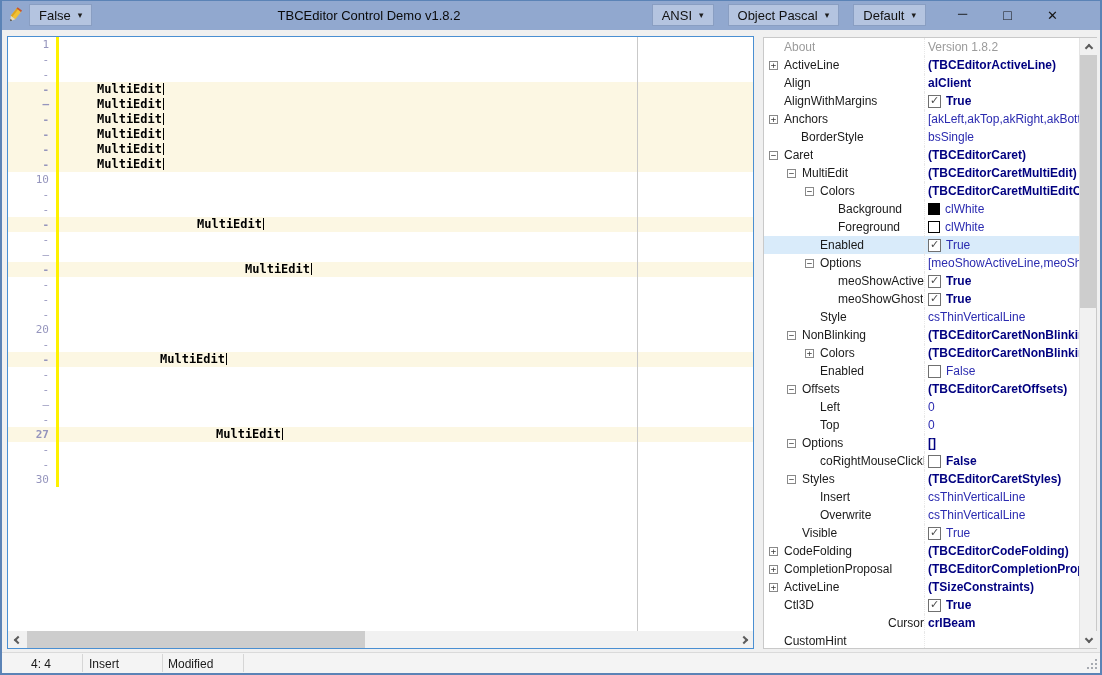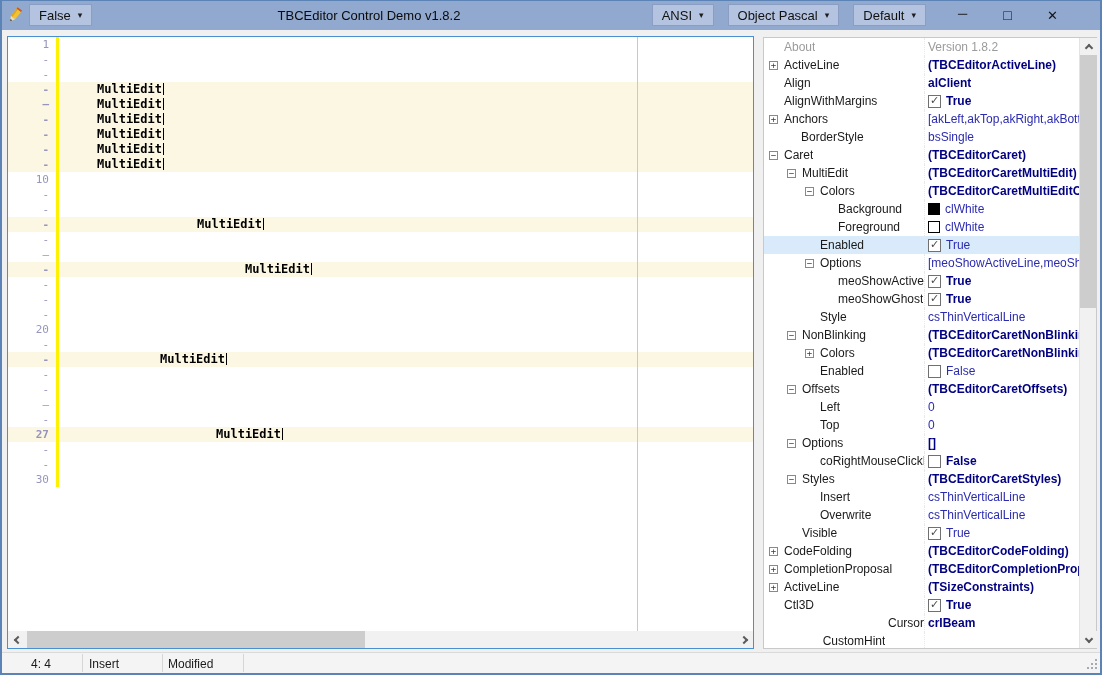--- a/index.html
+++ b/index.html
@@ -500,21 +500,21 @@
         <div class="irow">
           <div class="iname" style="padding-left: 5px; justify-content: flex-end;">
             <span class="espace"></span>
             <span class="ilabel">Cursor</span>
           </div>
           <div class="ival">
             <span class="vtext b">crIBeam</span>
           </div>
         </div>
         <div class="irow">
-          <div class="iname" style="padding-left: 5px; justify-content: center;">
+          <div class="iname" style="padding-left: 5px;">
             <span class="espace"></span>
             <span class="ilabel">CustomHint</span>
           </div>
           <div class="ival dotted">
             <span class="vtext"></span>
           </div>
         </div>
       </div>
     <div class="vscroll">
       <div class="sb-btn">

